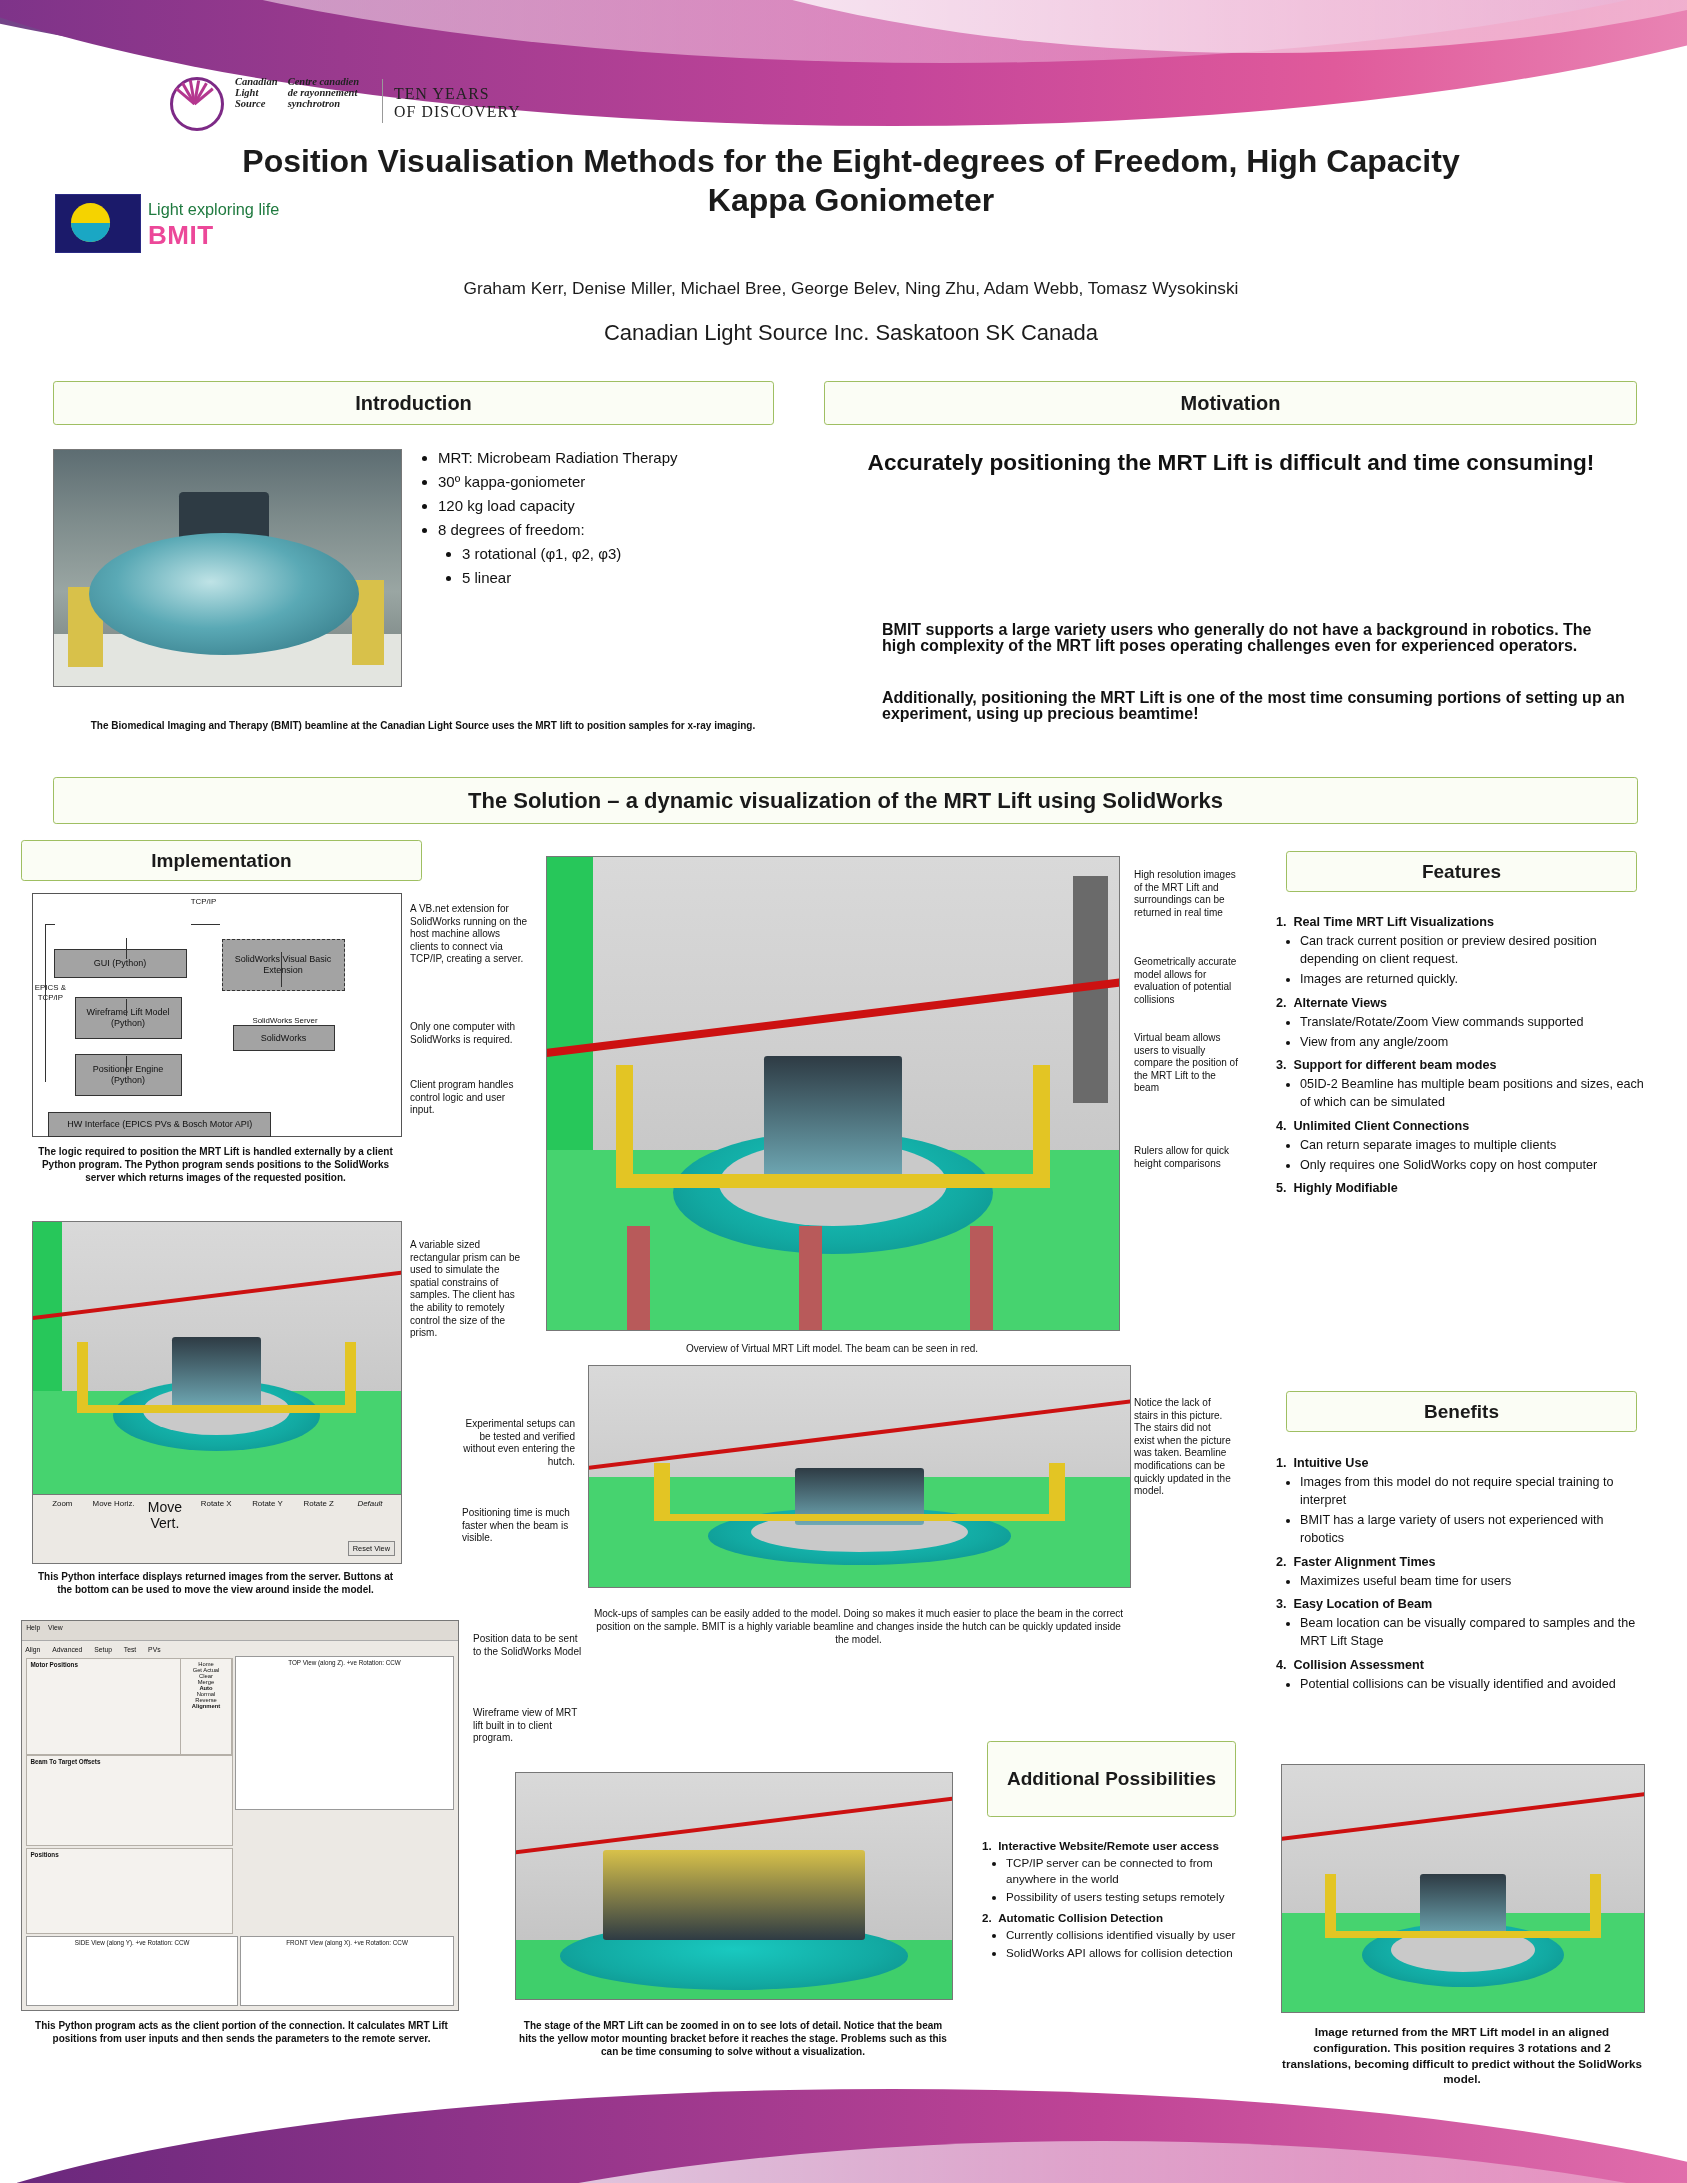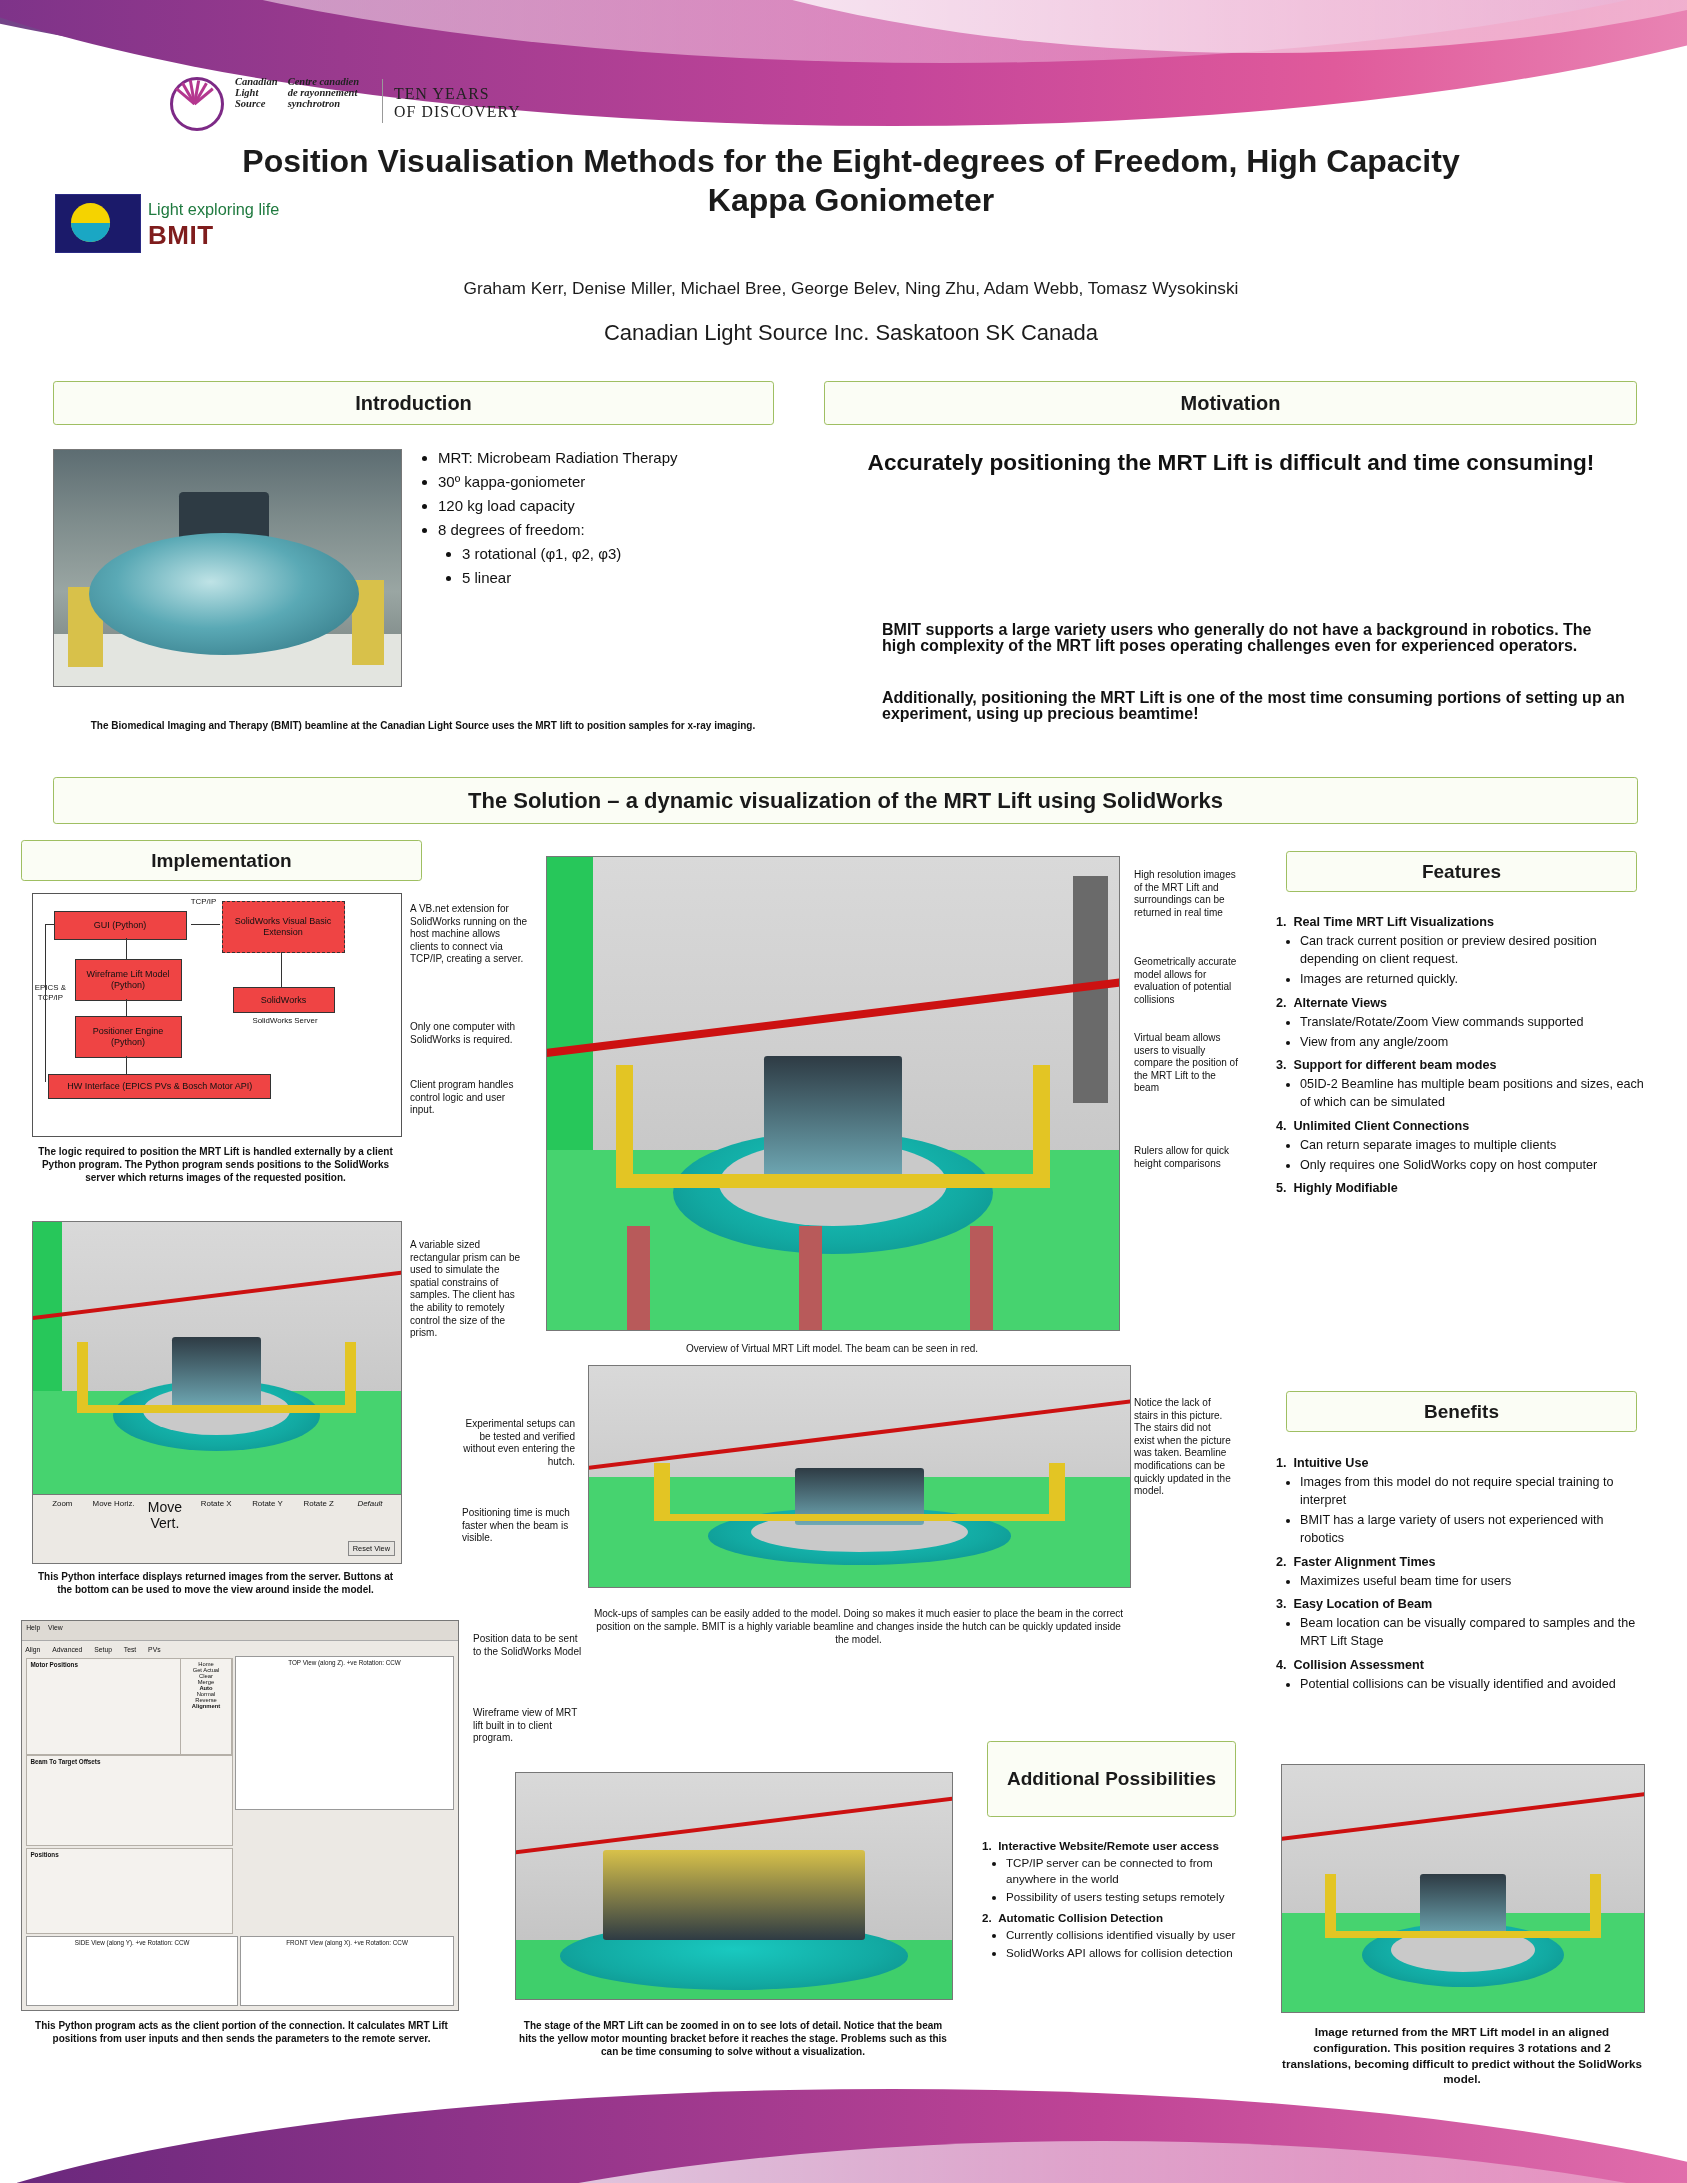--- a/index.html
+++ b/index.html
@@ -38,21 +38,21 @@
   .cls-text span{display:inline-block;}
   .cls-col{display:inline-block;vertical-align:top;margin-right:7.4px;}
   .ten-years{position:absolute;left:226px;top:10.5px;font-family:"Liberation Serif",serif;font-size:15.8px;letter-spacing:1.1px;color:#222;line-height:18px;}
   .divider-v{position:absolute;left:214px;top:5.3px;width:1.1px;height:44px;background:#999;}
 
   .bmit-logo{position:absolute;left:55px;top:194px;width:226px;height:58px;}
   .bmit-box{position:absolute;left:0;top:0;width:84px;height:57px;background:#1b1a6a;border:1.6px solid #2a2a84;}
   .bmit-sun{position:absolute;left:14.7px;top:8.4px;width:39px;height:39px;border-radius:50%;background:#f5d300;}
   .bmit-half{position:absolute;left:14.7px;top:28px;width:39px;height:19.4px;border-radius:0 0 39px 39px;background:#1aa7c4;}
   .bmit-tag{position:absolute;left:93px;top:6.3px;font-size:16.3px;color:#1f7a3f;font-family:"Liberation Sans",sans-serif;}
-  .bmit-name{position:absolute;left:93px;top:26px;font-size:26px;font-weight:bold;color:#7f1d1d;letter-spacing:0.5px;}
+  .bmit-name{position:absolute;left:93px;top:26px;font-size:26px;font-weight:bold;color:#ec4899;letter-spacing:0.5px;}
 
   .poster-title{position:absolute;left:221px;top:142px;width:1260px;text-align:center;font-size:32px;line-height:39px;font-weight:bold;color:#1b1b1b;}
   .authors{position:absolute;left:221px;top:278px;width:1260px;text-align:center;font-size:17.3px;color:#1b1b1b;}
   .affil{position:absolute;left:221px;top:320px;width:1260px;text-align:center;font-size:22px;color:#1b1b1b;}
 
   
   .banner{position:absolute;border:1.6px solid #9fbf62;background:#fbfdf5;border-radius:3.2px;display:flex;align-items:center;justify-content:center;}
   .banner span{font-size:20px;font-weight:bold;color:#1a1a1a;}
   .banner.small span{font-size:19px;}
   .cap{position:absolute;text-align:center;font-size:10px;font-weight:bold;line-height:13px;color:#111;}
@@ -83,21 +83,21 @@
   .sw .disc2{position:absolute;left:30%;bottom:22%;width:40%;height:18%;border-radius:50%;background:#c9c9c9;}
   .sw .lift{position:absolute;left:38%;bottom:32%;width:24%;height:26%;background:linear-gradient(180deg,#2e3b44,#6fa9b5);border-radius:3.2px;}
   .sw .rail{position:absolute;left:12%;bottom:30%;width:76%;height:3%;background:#e3c524;}
   .sw .rail2{position:absolute;left:12%;bottom:30%;width:3%;height:26%;background:#e3c524;}
   .sw .rail3{position:absolute;right:12%;bottom:30%;width:3%;height:26%;background:#e3c524;}
   .sw .beam{position:absolute;left:-2%;top:34%;width:106%;height:1.6%;background:#cc1111;transform:rotate(-7deg);}
   .sw .pillar{position:absolute;bottom:0;width:4%;height:22%;background:#b85a5a;}
 
   
   .diagram{position:absolute;border:0.5px solid #555;background:#fff;}
-  .dbox{position:absolute;border:0.5px solid #333;background:#ef4444;display:flex;align-items:center;justify-content:center;text-align:center;font-size:9px;line-height:11px;}
+  .dbox{position:absolute;border:0.5px solid #333;background:#a3a3a3;display:flex;align-items:center;justify-content:center;text-align:center;font-size:9px;line-height:11px;margin-top:38px;}
   .dbox.dash{border-style:dashed;}
   .dlabel{position:absolute;font-size:7.9px;line-height:9.5px;text-align:center;}
   .darrow{position:absolute;background:#333;}
 
   
   .gui{background:#ece9e4;}
   .gui .toolbar{position:absolute;left:0;top:0;width:100%;height:5%;background:#dedad4;border-bottom:0.5px solid #aaa;}
   .gui .panel{position:absolute;background:#f4f2ee;border:0.5px solid #b5b0a8;}
   .gui .plot{position:absolute;background:#fff;border:0.5px solid #999;}
 

